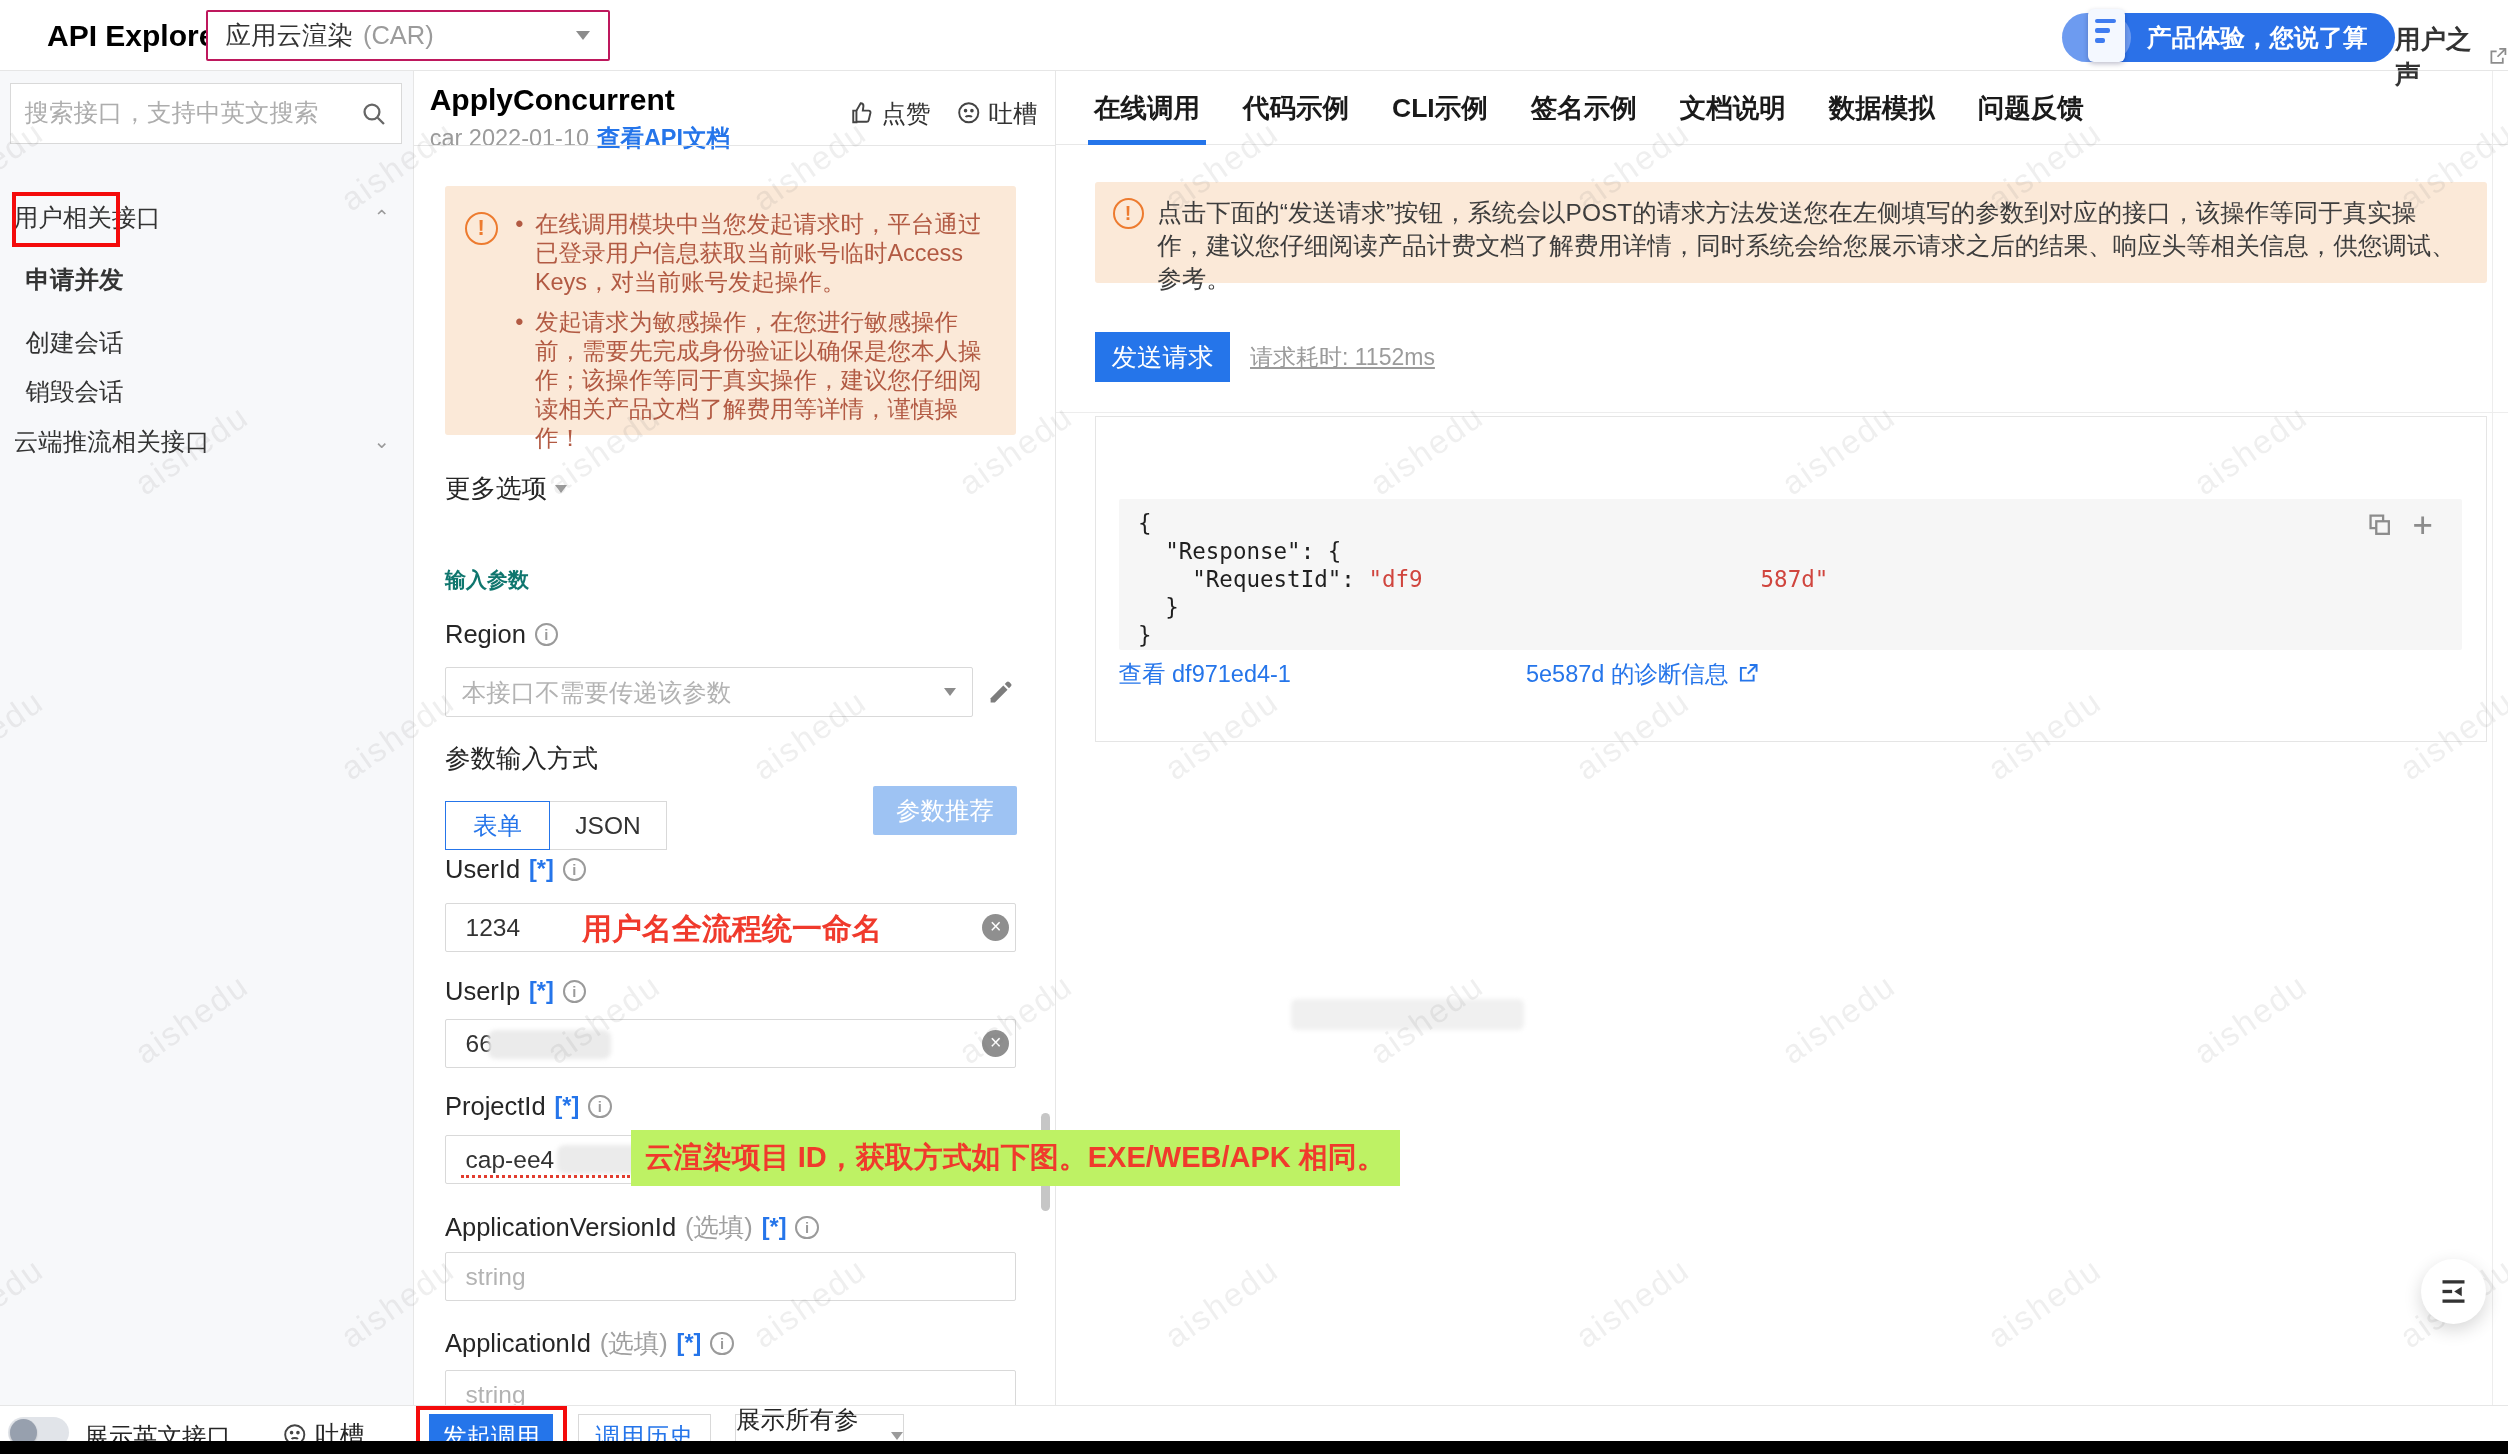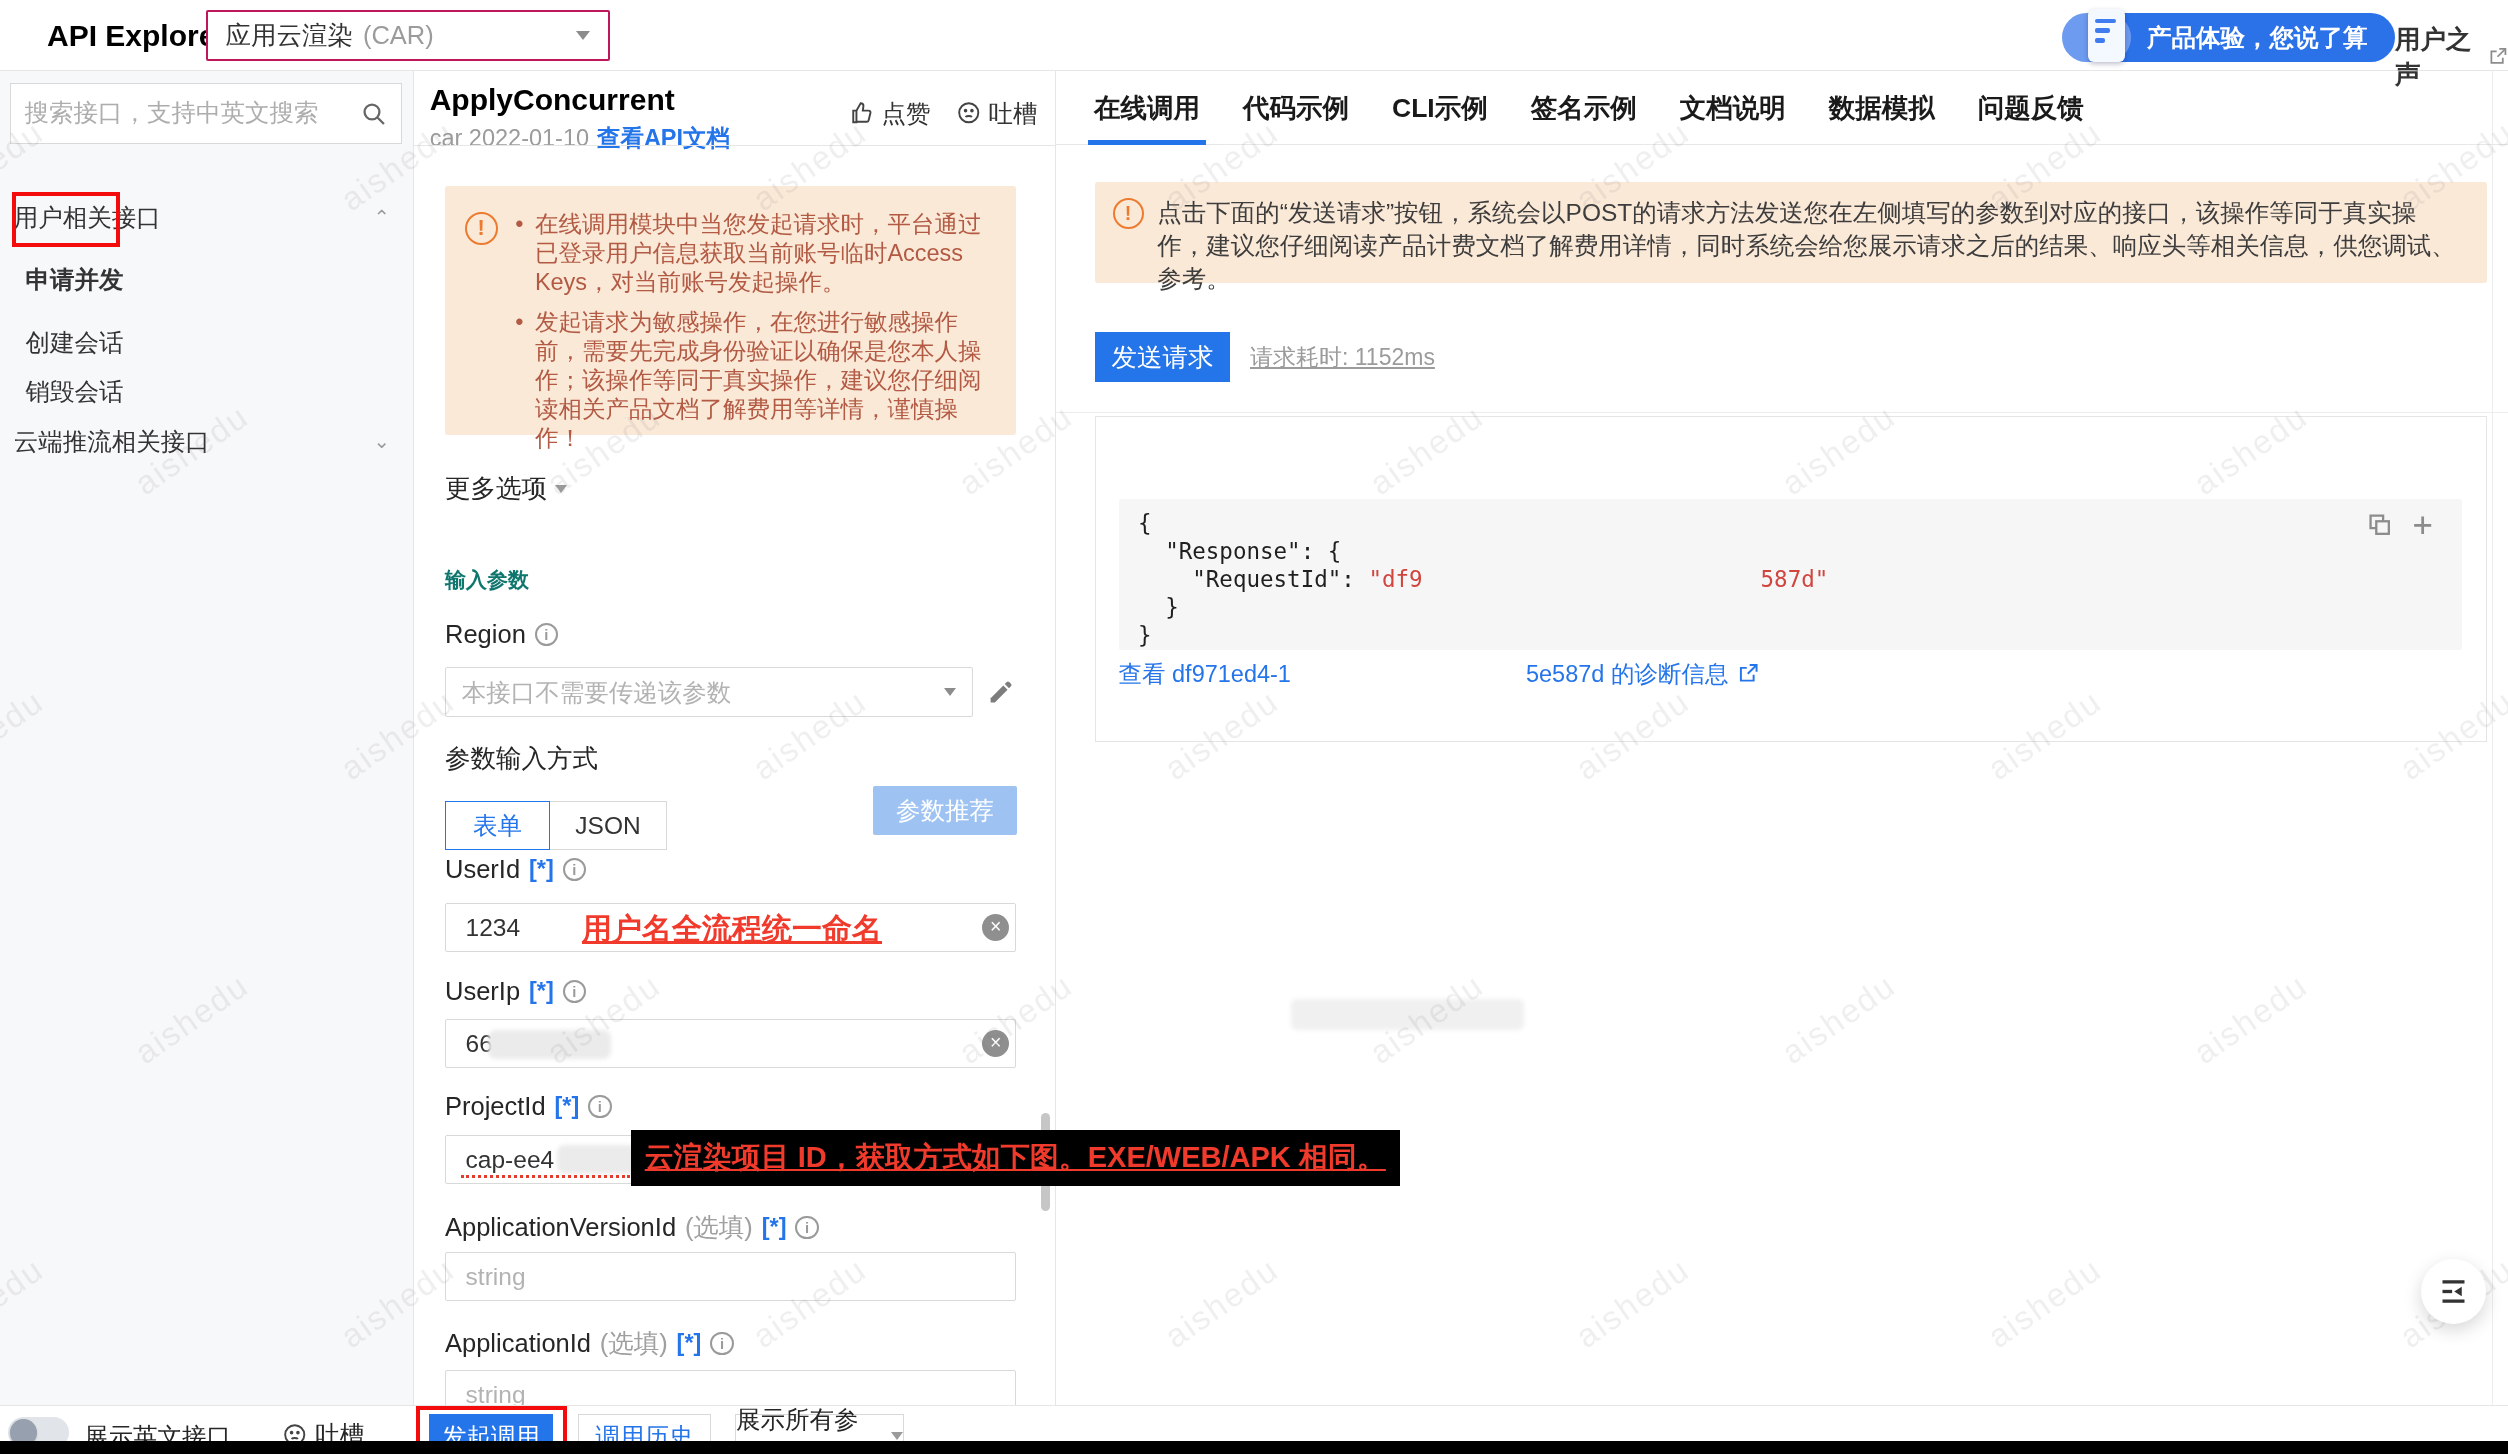--- a/index.html
+++ b/index.html
@@ -71,27 +71,27 @@
   .seg-btn { height:49px; display:flex; align-items:center; justify-content:center; font-size:24.5px; cursor:pointer; background:#fff; }
   .seg-form { left:31px; width:105px; border:1px solid #2575ea; color:#2575ea; }
   .seg-json { width:117px; border:1px solid #d9d9d9; border-left:none; color:#333; }
   .recommend { position:absolute; left:459px; top:715px; width:144px; height:49px; background:#9ec3f3; color:#fff; font-size:24.5px; display:flex; align-items:center; justify-content:center; border-radius:2px; cursor:pointer; }
 
   .txt-input { position:absolute; left:31px; width:571px; height:49px; border:1px solid #d9d9d9; border-radius:2px; background:#fff; font-size:24.5px; color:#333; padding:0 55px 0 19.6px; outline:none; font-family:inherit; }
   .txt-input::placeholder { color:#b3b3b3; }
   .clear-ic { position:absolute; left:568px; width:27.4px; height:27.4px; background:#8f8f8f; border-radius:50%; color:#fff; font-size:19.6px; line-height:25.5px; text-align:center; cursor:pointer; z-index:4; }
 
   .blur-patch { position:absolute; background:#ebebeb; border-radius:7.8px; filter:blur(2px); z-index:4; }
-  .anno-red { position:absolute; color:#f03a2c; font-weight:700; z-index:21; white-space:nowrap;text-decoration:underline; }
+  .anno-red { position:absolute; color:#f03a2c; font-weight:700; z-index:21; white-space:nowrap; }
   .anno-userid { left:168px; top:838px; font-size:30px; }
   .dotted-red { position:absolute; left:47px; top:1104px; width:169px; border-bottom:3.9px dotted #e23c2e; z-index:5; }
   .mid-scroll-thumb { position:absolute; left:627px; top:1042px; width:8.8px; height:98px; background:#c6c6c6; border-radius:4.9px; }
 
   
-  .anno-projectid { left:631px; top:1130px; font-size:29px; background:#000000; padding:7.8px 13.7px; }
+  .anno-projectid { left:631px; top:1130px; font-size:29px; background:#bef264; padding:7.8px 13.7px; }
 
   
   .rightp { position:absolute; left:1056px; top:71px; width:1453px; height:1334px; background:#fff; z-index:2; }
   .top-tabs { position:absolute; left:0; top:0; width:1453px; height:74px; border-bottom:1px solid #e8e8e8; display:flex; align-items:center; padding-left:38px; gap:43px; }
   .top-tab { font-size:26.5px; font-weight:600; color:#1a1a1a; height:74px; display:flex; align-items:center; position:relative; cursor:pointer; }
   .top-tab.active { font-weight:700; }
   .top-tab.active::after { content:""; position:absolute; left:-5.9px; right:-5.9px; bottom:0; height:4.9px; background:#2575ea; }
   .right-edge-line { position:absolute; left:1436px; top:0; width:1px; height:1334px; background:#ededed; }
 
   .notice-right { position:absolute; left:39px; top:111px; width:1392px; height:101px; background:#fbe9d8; border-radius:2.9px; padding:13.7px 19.6px 0 17.6px; display:flex; gap:13.7px; }

